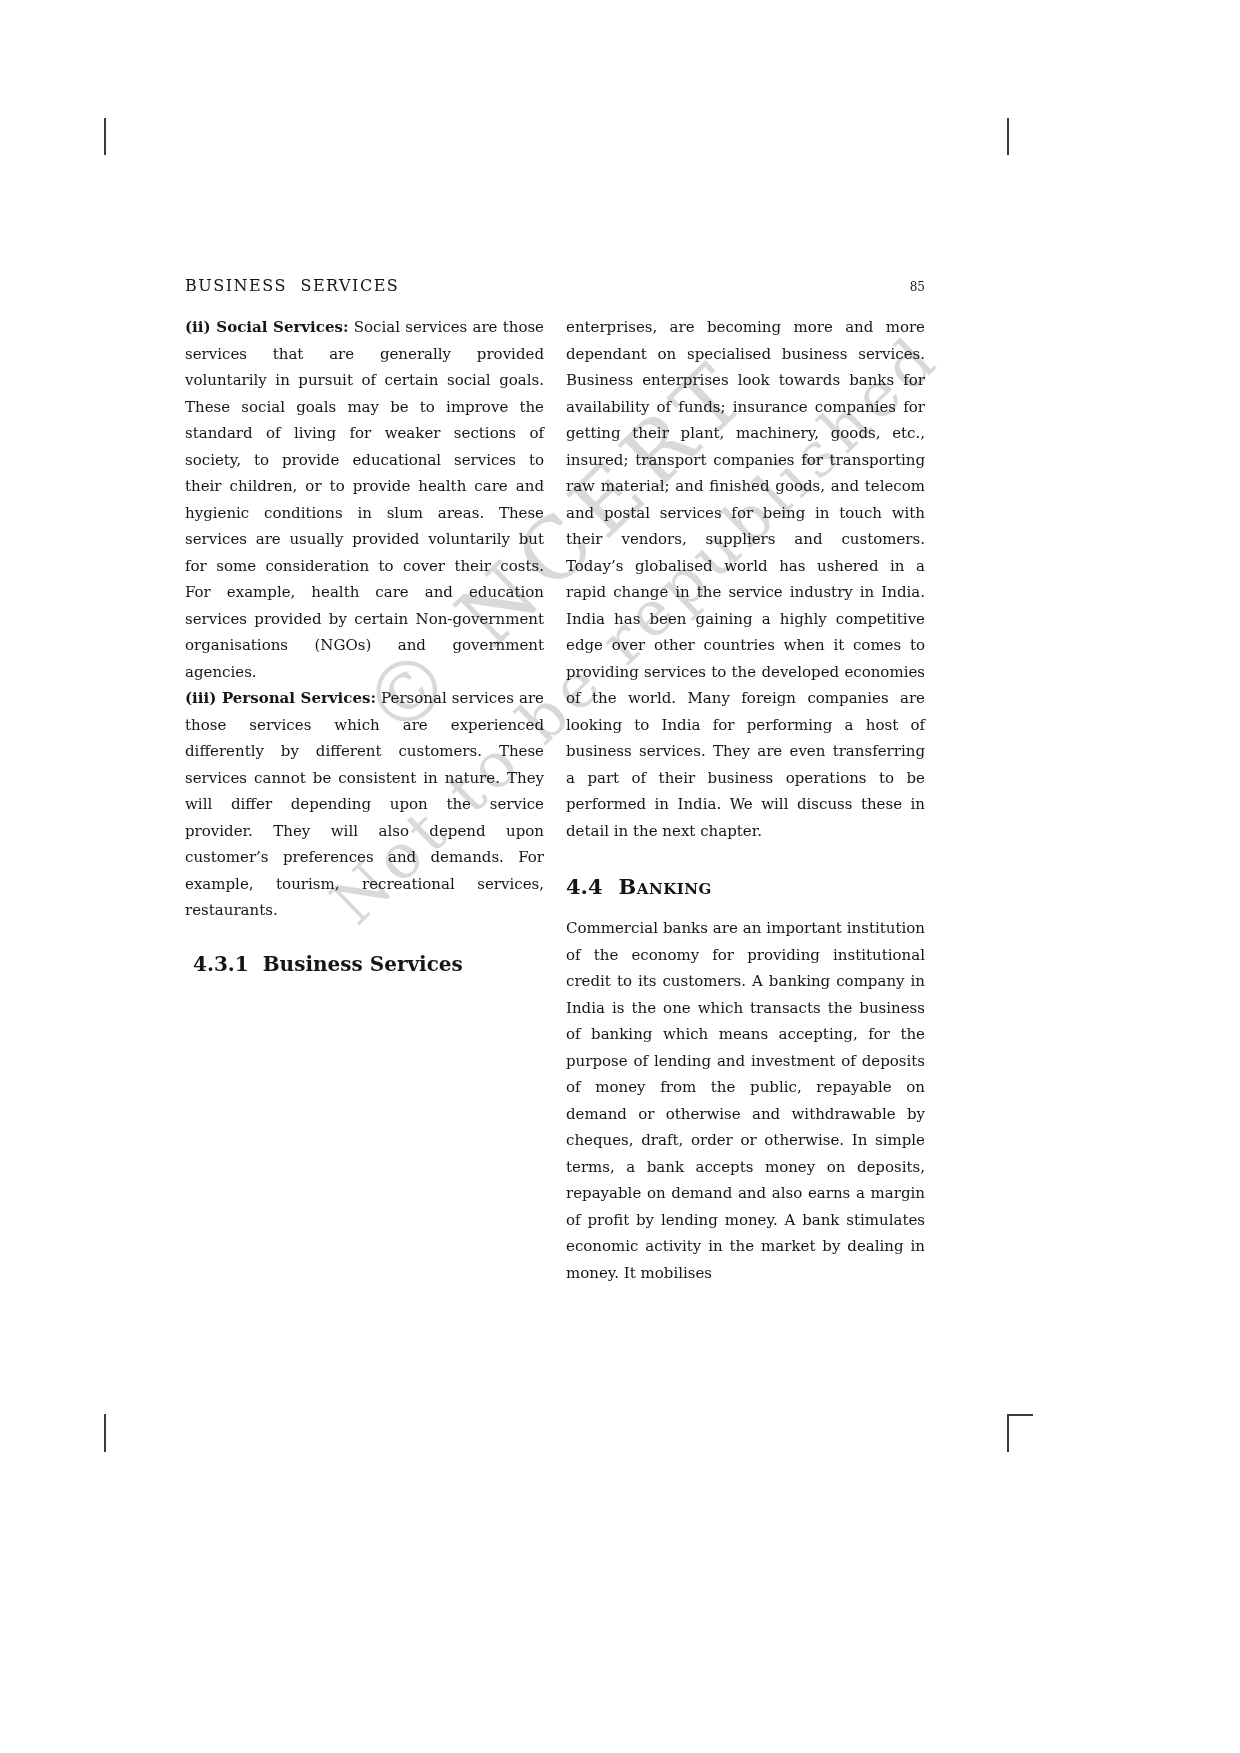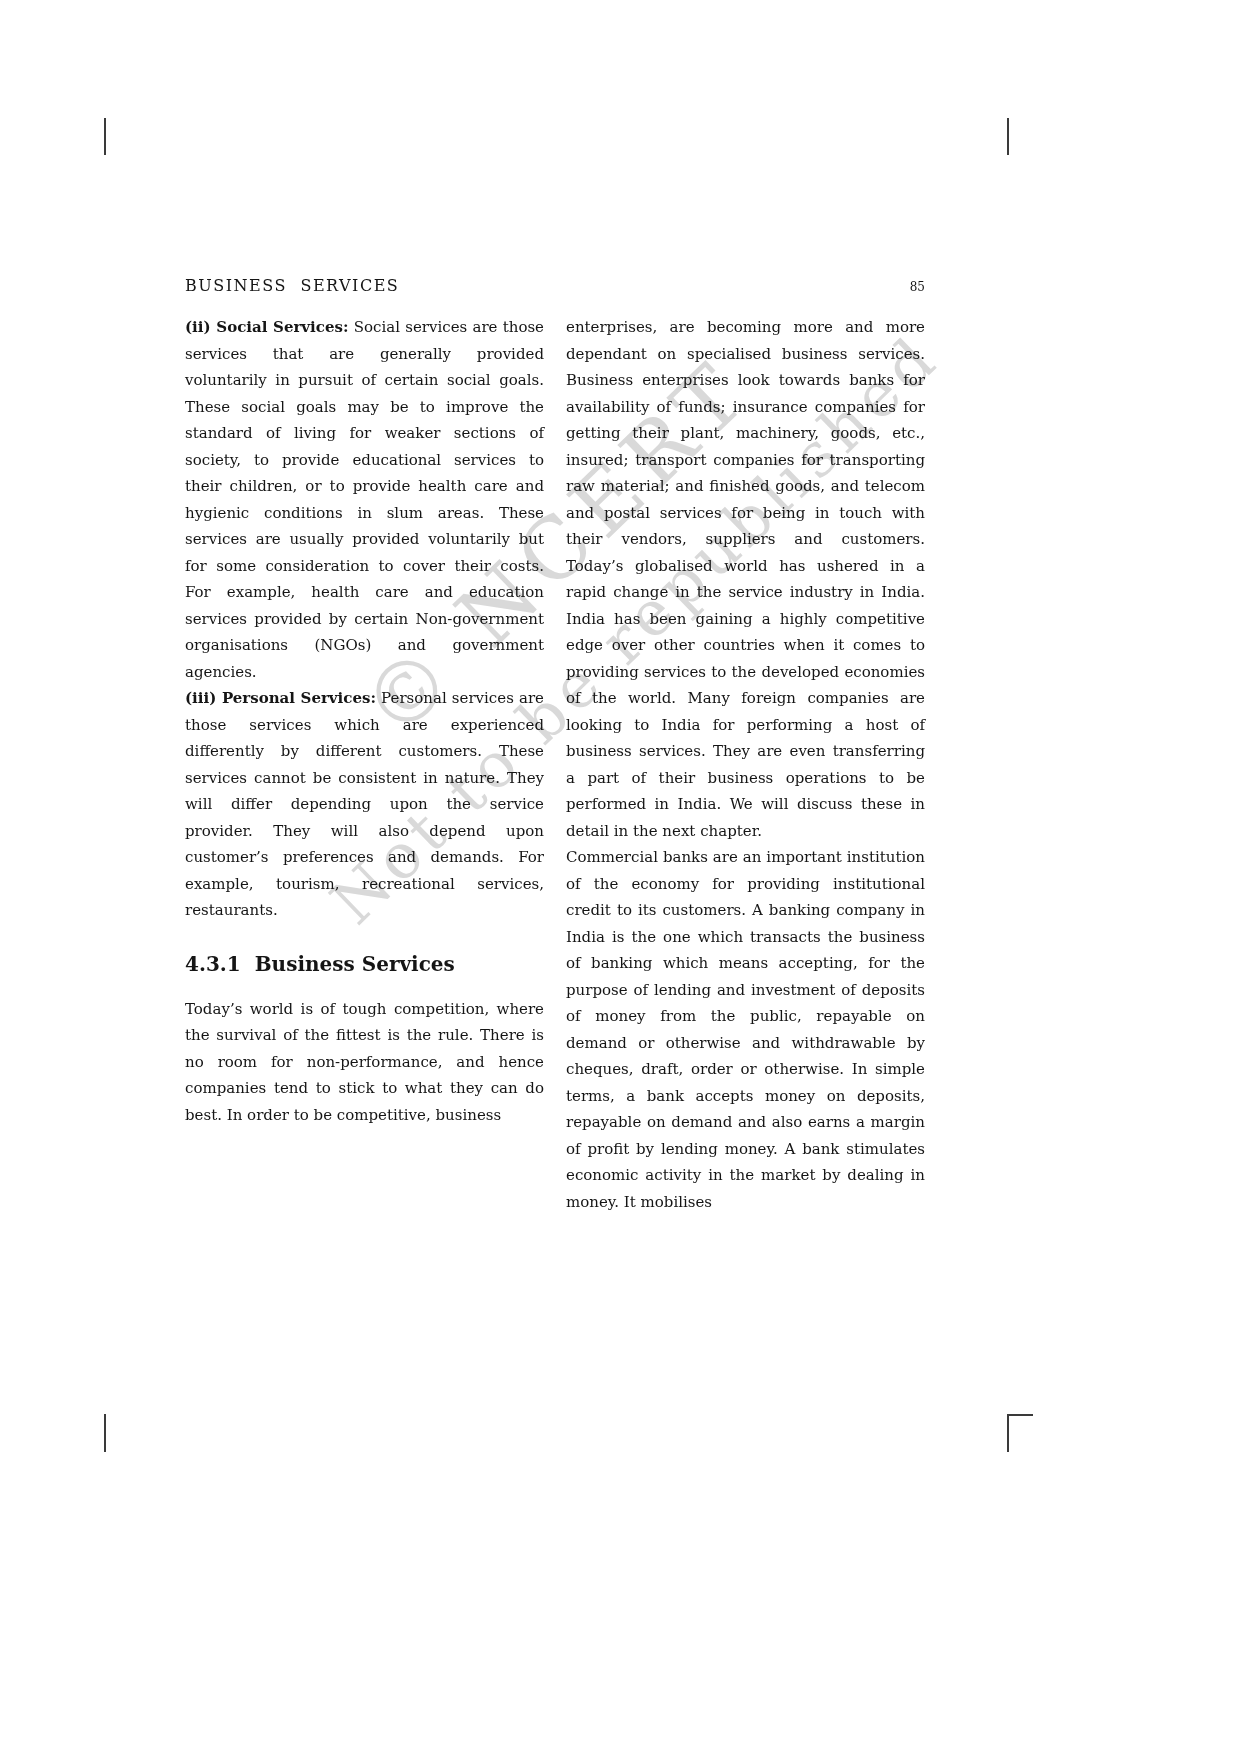--- a/index.html
+++ b/index.html
@@ -70,21 +70,21 @@
     margin: 0;
     font-size: 15px;
     line-height: 26.5px;
     text-align: justify;
   }
   .col p + p { margin-top: 0; }
   .col p.indent { text-indent: 30px; }
   .para-label { font-weight: bold; }
 
   h3.sub-heading {
-    margin: 28px 0 20px 0;
+    margin: 28px 0 20px 8px;
     font-size: 20px;
     font-weight: bold;
   }
   h3.sub-heading .h-num { margin-right: 14px; }
 
   h2.sec-heading {
     margin: 30px 0 16px 0;
     font-size: 21px;
     font-weight: bold;
   }
@@ -121,24 +121,24 @@
     <span class="running-head">BUSINESS SERVICES</span>
     <span class="page-num">85</span>
   </div>
 
   <div class="columns">
 
     <div class="col">
       <p><span class="para-label">(ii) Social Services:</span> <span>Social services are those services that are generally provided voluntarily in pursuit of certain social goals. These social goals may be to improve the standard of living for weaker sections of society, to provide educational services to their children, or to provide health care and hygienic conditions in slum areas. These services are usually provided voluntarily but for some consideration to cover their costs. For example, health care and education services provided by certain Non-government organisations (NGOs) and government agencies.</span></p>
       <p><span class="para-label">(iii) Personal Services:</span> <span>Personal services are those services which are experienced differently by different customers. These services cannot be consistent in nature. They will differ depending upon the service provider. They will also depend upon customer’s preferences and demands. For example, tourism, recreational services, restaurants.</span></p>
       <h3 class="sub-heading"><span class="h-num">4.3.1</span><span>Business Services</span></h3>
-      <p>Today’s world is of tough competition, where the survival of the fittest is the rule. There is no room for non-performance, and hence companies tend to stick to what they can do best. In order to be competitive, business</p>
     </div>
 
     <div class="col">
       <p>enterprises, are becoming more and more dependant on specialised business services. Business enterprises look towards banks for availability of funds; insurance companies for getting their plant, machinery, goods, etc., insured; transport companies for transporting raw material; and finished goods, and telecom and postal services for being in touch with their vendors, suppliers and customers. Today’s globalised world has ushered in a rapid change in the service industry in India. India has been gaining a highly competitive edge over other countries when it comes to providing services to the developed economies of the world. Many foreign companies are looking to India for performing a host of business services. They are even transferring a part of their business operations to be performed in India. We will discuss these in detail in the next chapter.</p>
+      <h2 class="sec-heading"><span class="h-num">4.4</span><span class="sc">Banking</span></h2>
       <p>Commercial banks are an important institution of the economy for providing institutional credit to its customers. A banking company in India is the one which transacts the business of banking which means accepting, for the purpose of lending and investment of deposits of money from the public, repayable on demand or otherwise and withdrawable by cheques, draft, order or otherwise. In simple terms, a bank accepts money on deposits, repayable on demand and also earns a margin of profit by lending money. A bank stimulates economic activity in the market by dealing in money. It mobilises</p>
     </div>
 
   </div>
 
 
 </div>
 
 </body></html>

